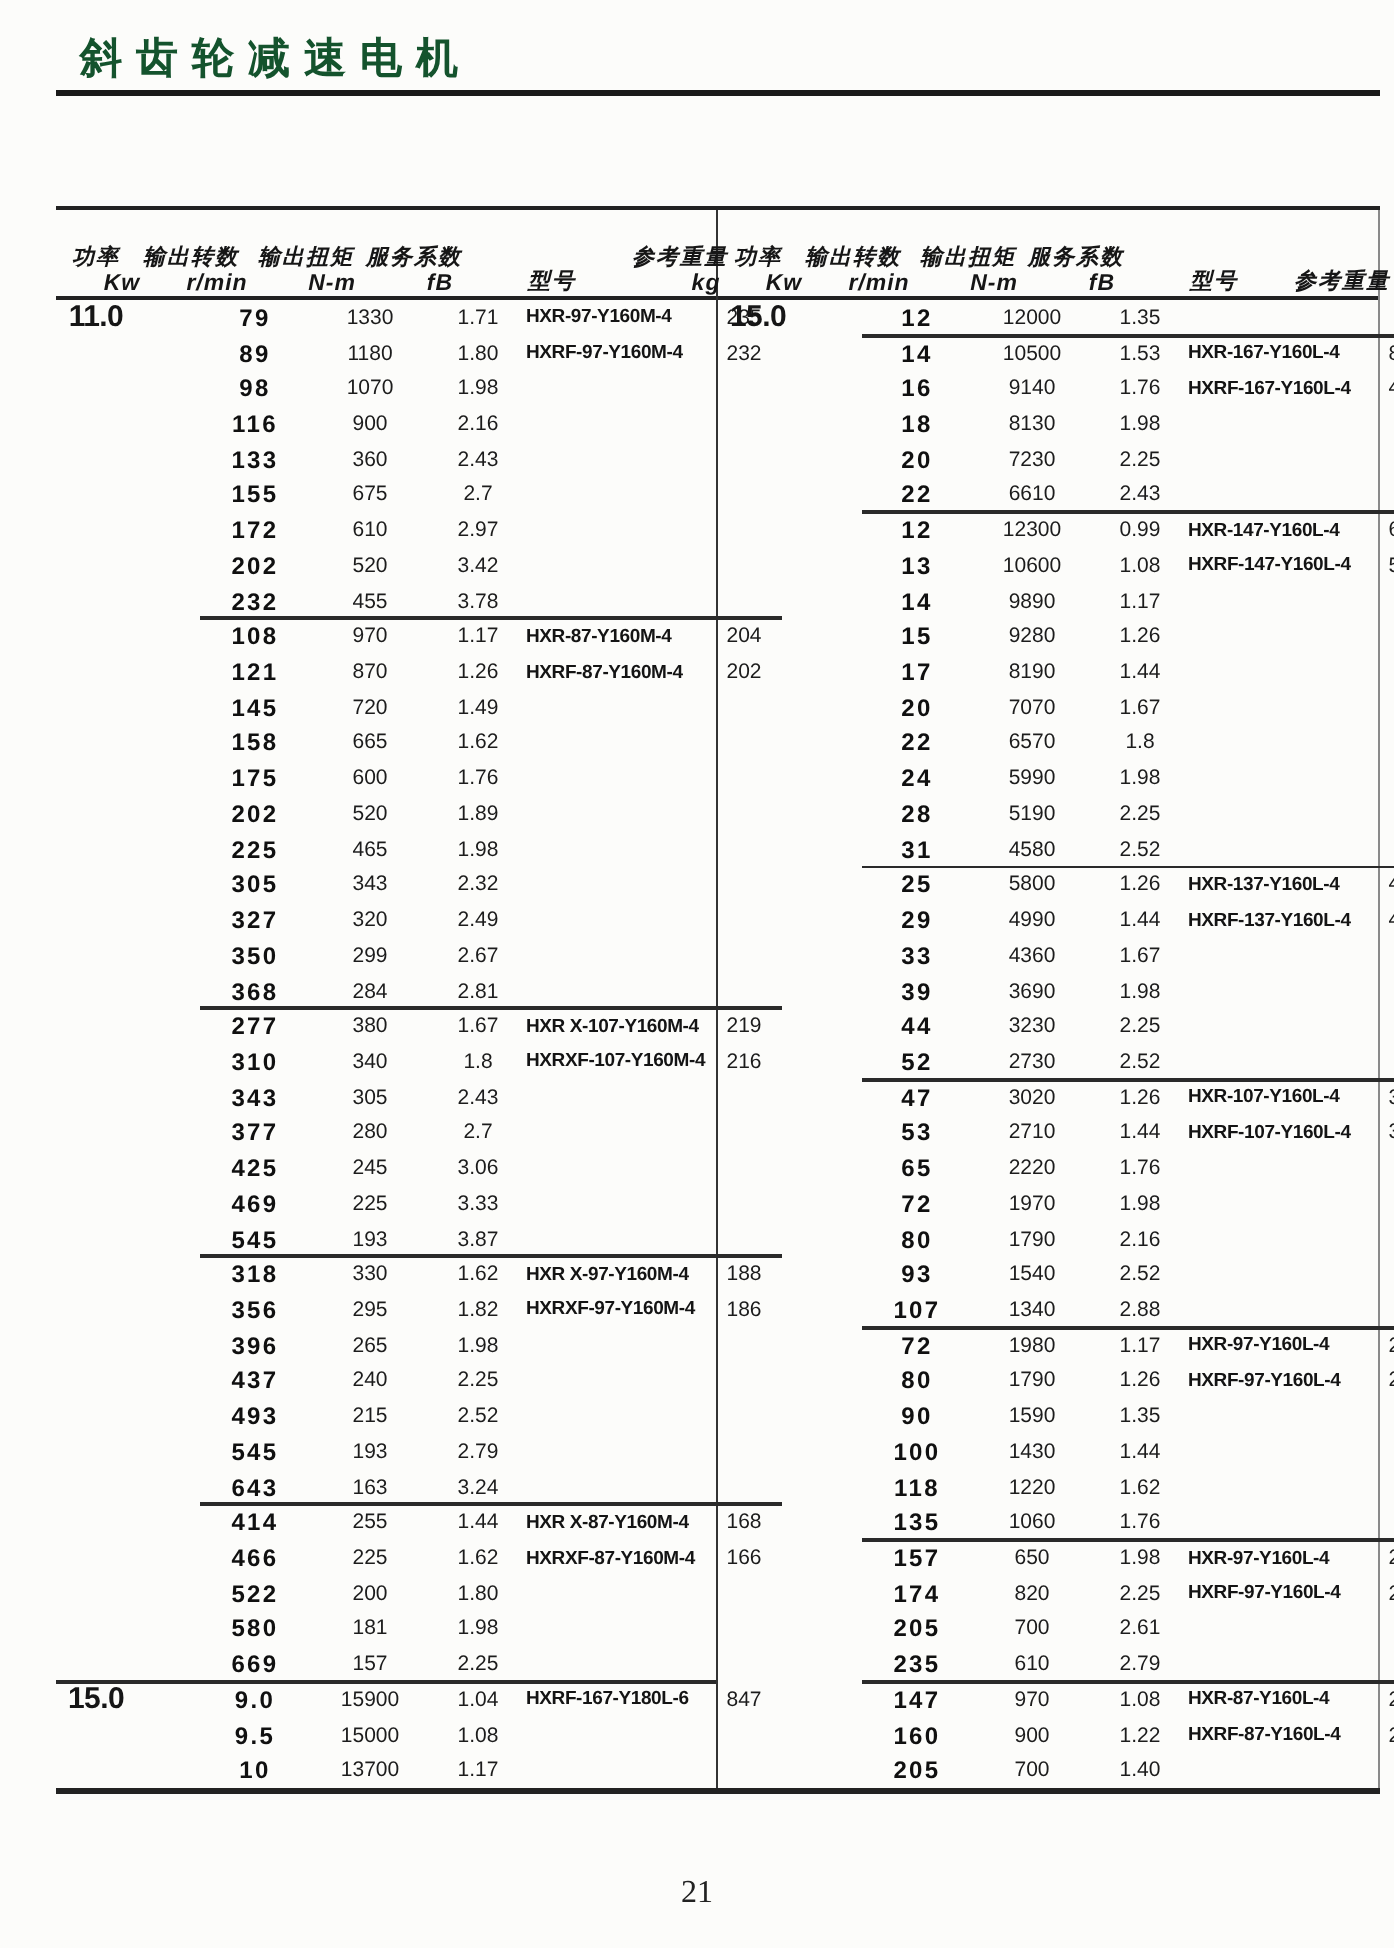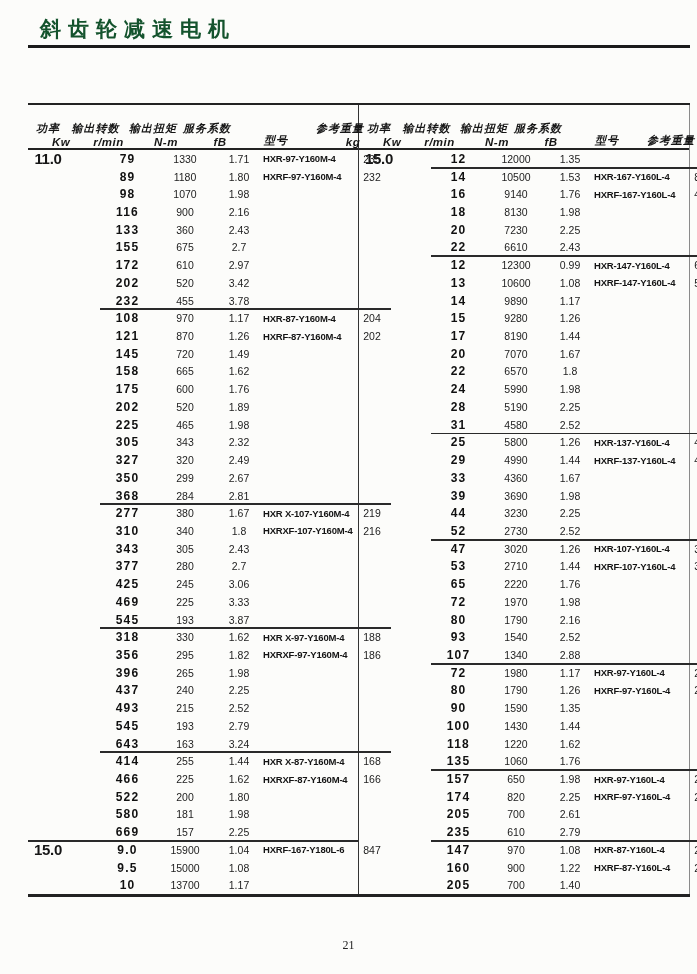--- a/index.html
+++ b/index.html
@@ -58,21 +58,21 @@
   .cell{text-align:center;overflow:visible;white-space:nowrap;}
   .c-speed{font-size:12px;font-weight:bold;letter-spacing:1.2px;color:#101010;}
   .c-torque{font-size:10.5px;color:#1c1c1c;}
   .c-fb{font-size:10.5px;color:#1c1c1c;}
   .c-model{
     text-align:left;font-size:9.5px;font-weight:bold;letter-spacing:-0.2px;color:#141414;
   }
   .c-weight{font-size:10.5px;color:#1c1c1c;}
   .page-number{
     position:absolute;left:0;right:0;top:938px;text-align:center;
-    font-family:"Liberation Serif","DejaVu Serif",serif;font-size:12px;color:#222;
+    font-family:"Liberation Serif","DejaVu Serif",serif;font-size:16px;color:#222;
   }
 </style>
 </head>
 <body>
 
 <div class="page">
 
   <div class="title">斜齿轮减速电机</div>
   <div class="title-rule"></div>
 

